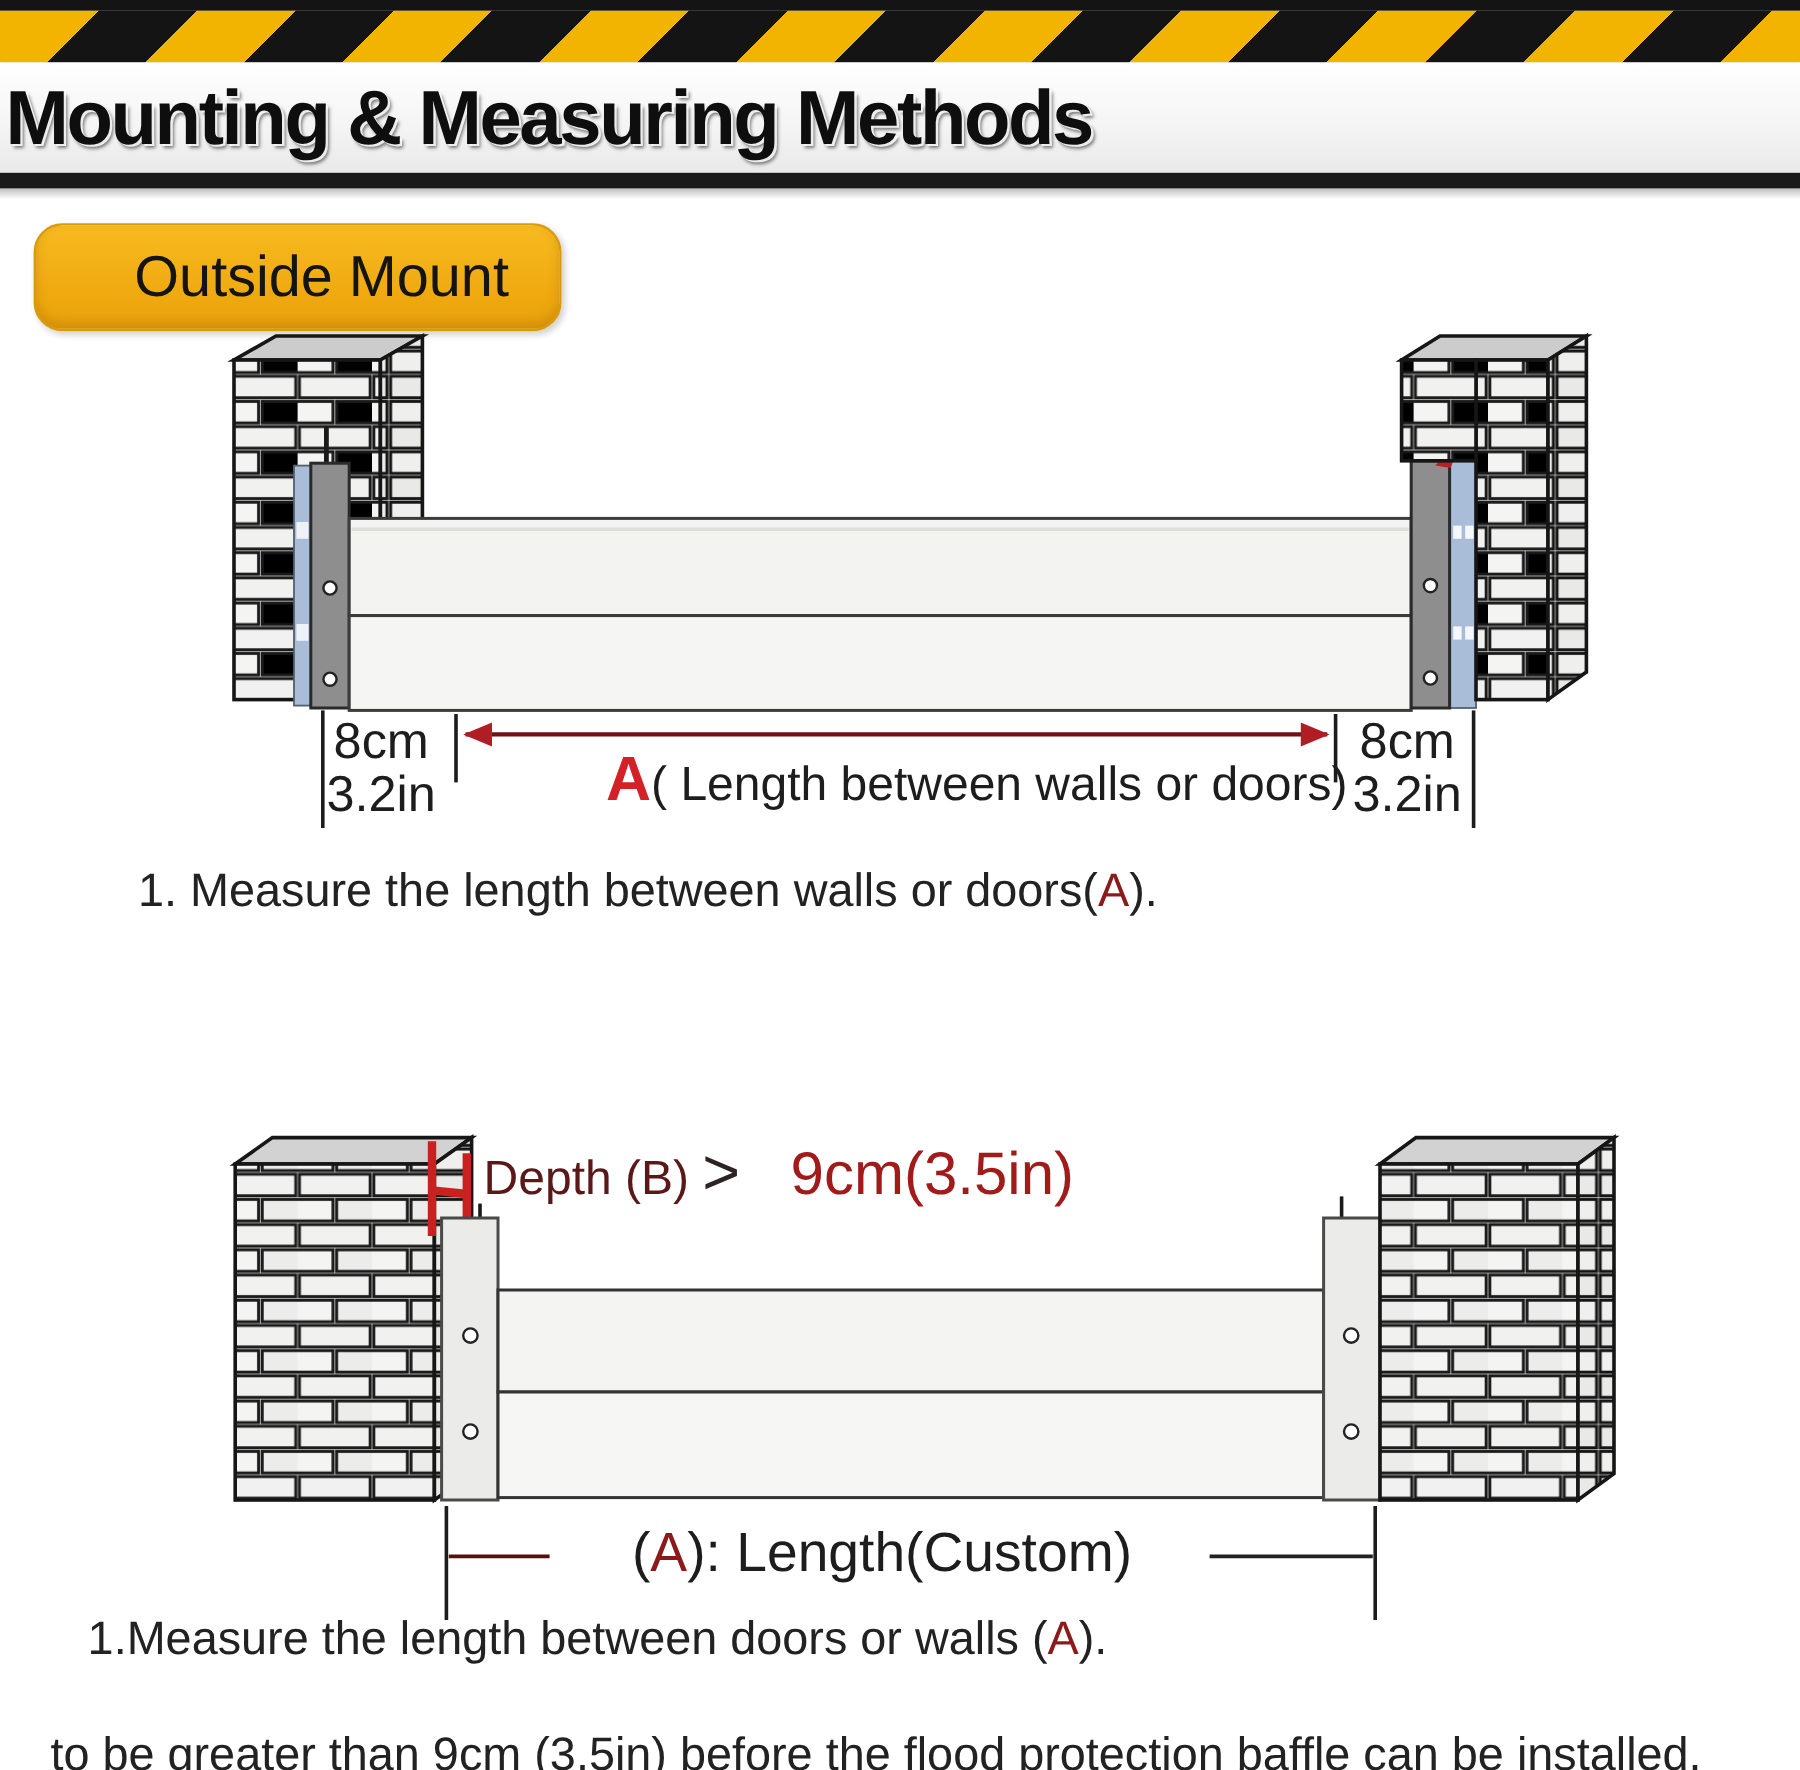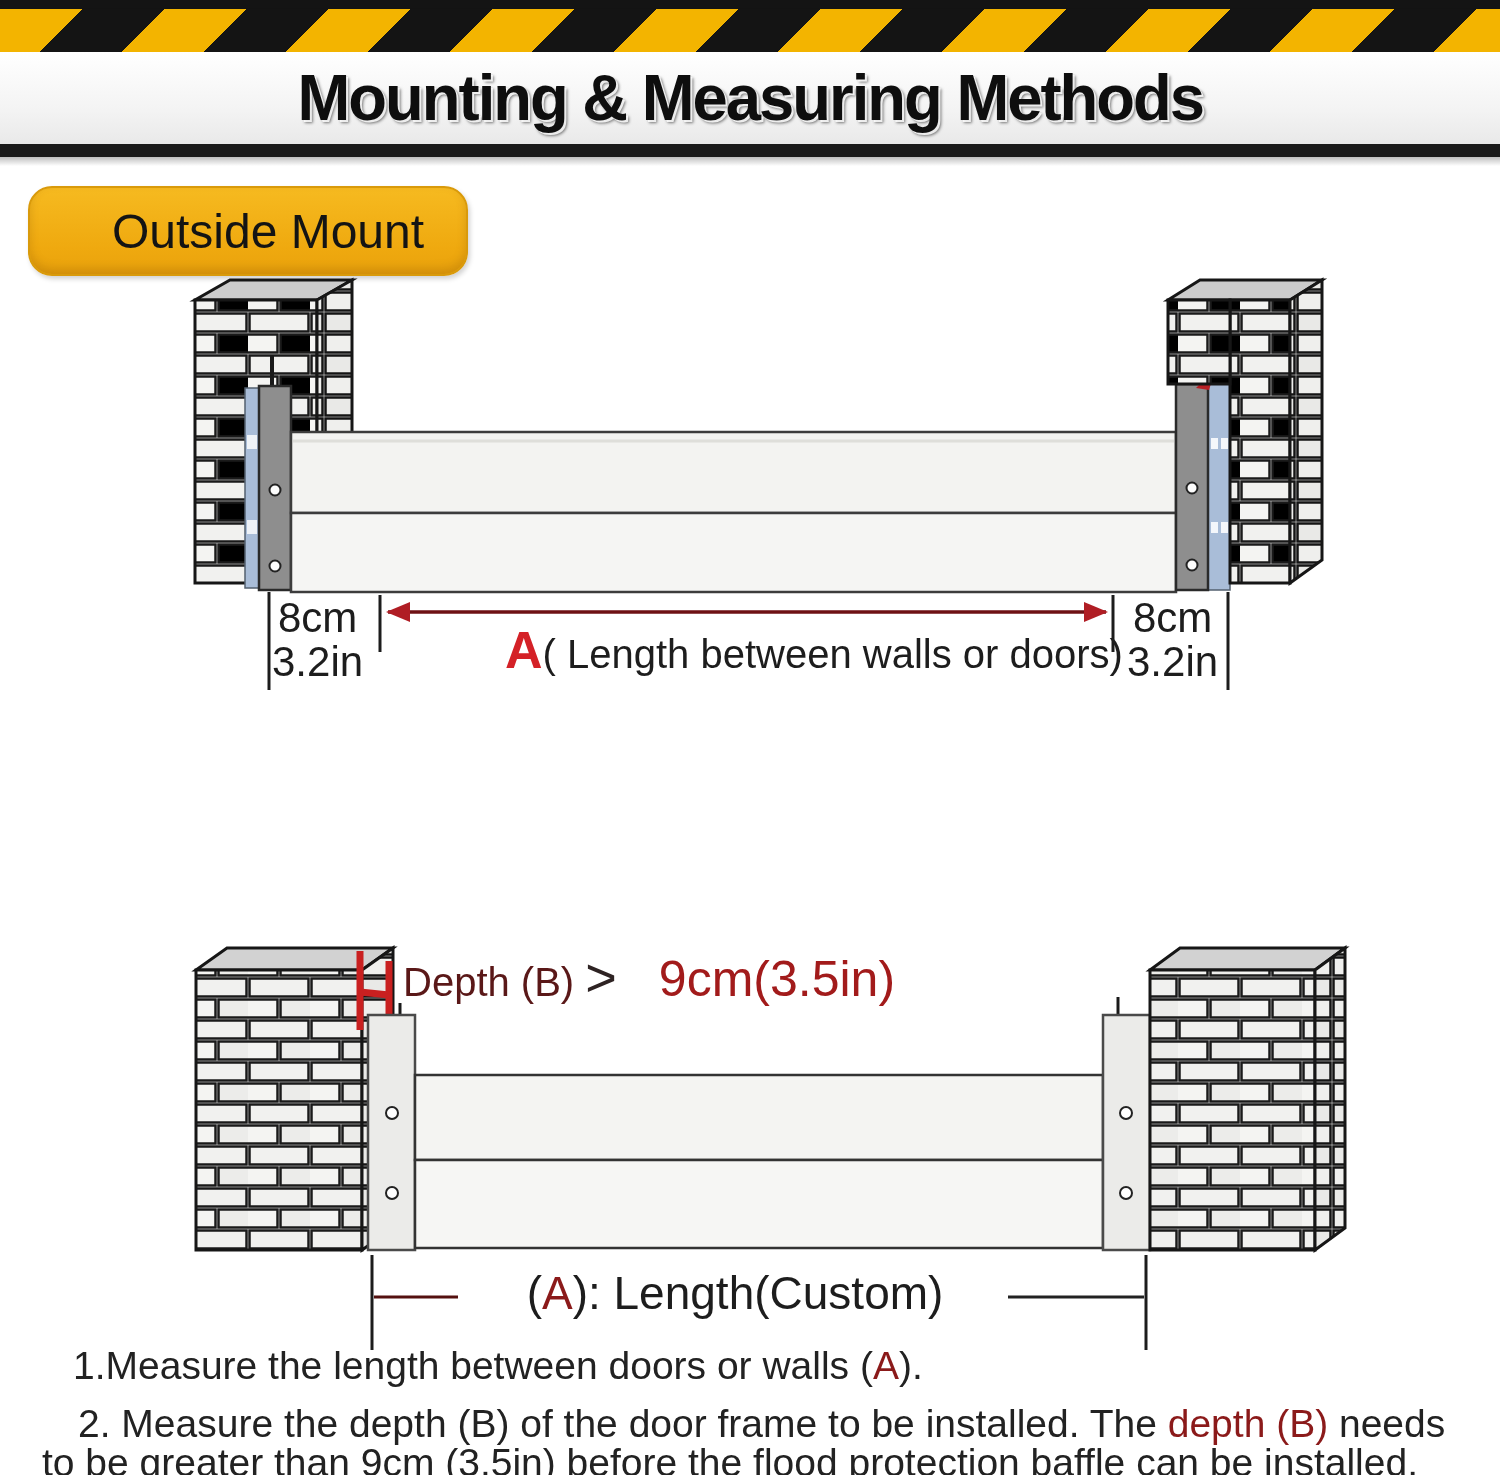--- a/index.html
+++ b/index.html
@@ -10,21 +10,21 @@
   
   .tape-top{position:absolute;left:0;top:0;width:1500px;height:9px;background:#141414;}
   .tape{
     position:absolute;left:0;top:9px;width:1500px;height:43px;
     background:repeating-linear-gradient(135deg,#f3b400 0 58px,#141414 58px 116px);
     box-shadow:0 2px 3px rgba(0,0,0,.25);
   }
   .title-band{
     position:absolute;left:0;top:52px;width:1500px;height:92px;
     background:linear-gradient(180deg,#ffffff 0%,#f4f4f4 60%,#e9e9e9 100%);
-    display:flex;align-items:center;justify-content:center;
+    display:flex;align-items:center;justify-content:flex-start;
   }
   .title-band h1{
     margin:0;font-size:64px;font-weight:700;letter-spacing:-2px;color:#0e0e0e;
     transform:scaleX(0.99);
     text-shadow:2px 2px 0 rgba(255,255,255,.85),3px 3px 3px rgba(0,0,0,.5);
   }
   .title-underbar{position:absolute;left:0;top:144px;width:1500px;height:13px;background:#1b1b1b;}
   .title-shadow{position:absolute;left:0;top:157px;width:1500px;height:9px;
     background:linear-gradient(180deg,rgba(0,0,0,.25),rgba(0,0,0,0));}
   
@@ -139,20 +139,23 @@
   </svg>
 
   <div class="lbl dim-num" style="left:278px;top:596px">8cm</div>
   <div class="lbl dim-num" style="left:272px;top:640px">3.2in</div>
   <div class="lbl dim-num" style="left:1133px;top:596px">8cm</div>
   <div class="lbl dim-num" style="left:1127px;top:640px">3.2in</div>
   <div class="lbl" style="left:505px;top:620px">
     <span class="span-a">A</span><span class="span-rest">( Length between walls or doors)</span>
   </div>
 
+  <div class="lbl step" style="left:115px;top:721px">
+    <span>1. Measure the length between walls or doors(</span><span class="em-red">A</span><span>).</span>
+  </div>
 
 
   <svg class="diagram" style="top:935px" width="1500" height="420" viewBox="0 0 1500 420">
     <defs>
       <pattern id="brickB" patternUnits="userSpaceOnUse" width="62" height="42">
         <rect width="62" height="42" fill="#ffffff"></rect>
         <rect x="1.5" y="1.5" width="59" height="18" fill="#f1f1ef" stroke="#1a1a1a" stroke-width="2.5"></rect>
         <rect x="-29.5" y="22.5" width="59" height="18" fill="#f4f4f2" stroke="#1a1a1a" stroke-width="2.5"></rect>
         <rect x="32.5" y="22.5" width="59" height="18" fill="#ececea" stroke="#1a1a1a" stroke-width="2.5"></rect>
       </pattern>
@@ -211,18 +214,15 @@
   <div class="lbl" style="left:403px;top:946px">
     <span class="depth-name">Depth (B) </span><span class="depth-gt">&gt;</span><span class="depth-val">9cm(3.5in)</span>
   </div>
   <div class="lbl len-lbl" style="left:455px;top:1266px">
     <span>(</span><span class="em-red">A</span><span>): Length(Custom)</span>
   </div>
 
   <div class="lbl step" style="left:73px;top:1344px">
     <span>1.Measure the length between doors or walls (</span><span class="em-red">A</span><span>).</span>
   </div>
-  <div class="lbl step" style="left:78px;top:1402px">
-    <span>2. Measure the depth (B) of the door frame to be installed. The </span><span class="em-red">depth (B)</span><span> needs</span>
-  </div>
   <div class="lbl step" style="left:42px;top:1441px">to be greater than 9cm (3.5in) before the flood protection baffle can be installed.</div>
 
 </div>
 
 </body></html>

